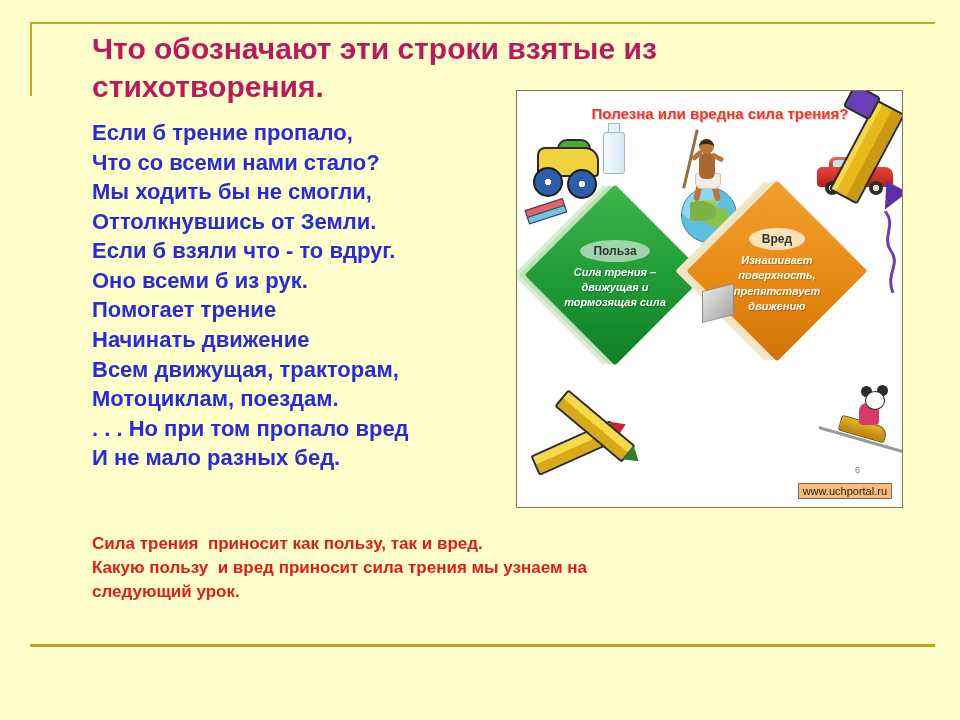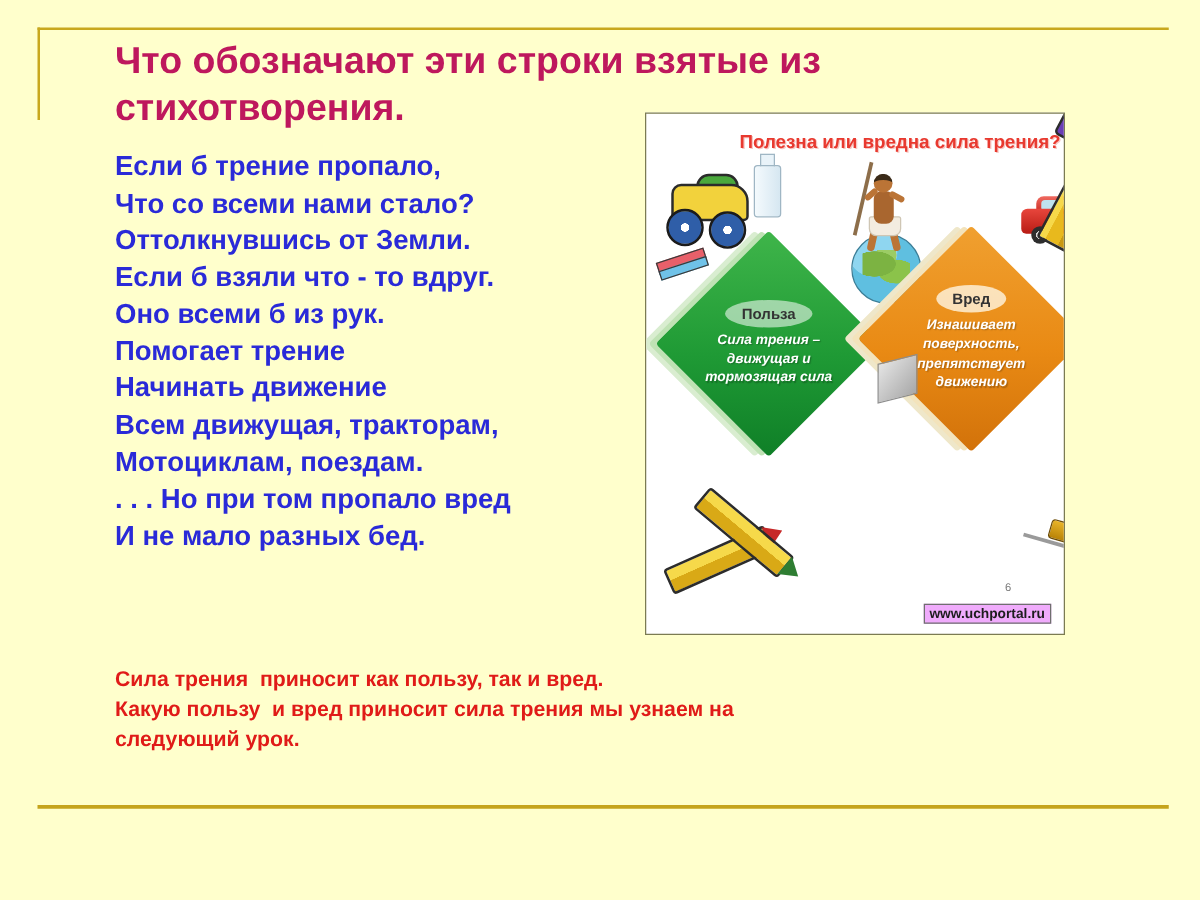--- a/index.html
+++ b/index.html
@@ -78,21 +78,21 @@
     font-weight: bold;
     line-height: 1.42;
   }
   #conclusion .concl-line { white-space: pre-wrap; }
 
   
   #embedded-figure {
     position: absolute;
     left: 516px;
     top: 90px;
-    width: 336px;
+    width: 387px;
     height: 418px;
     background: #ffffff;
     border: 1px solid #7b7b52;
     box-sizing: border-box;
     overflow: hidden;
   }
   #figure-title {
     position: absolute;
     left: 58px;
     top: 12px;
@@ -357,23 +357,23 @@
   #clip-sled-mouse .earL { left: 44px; top: -1px; }
   #clip-sled-mouse .earR { left: 60px; top: -2px; }
 
   
   #figure-watermark {
     position: absolute;
     right: 10px;
     bottom: 8px;
     padding: 1px 4px;
     font-size: 11px;
-    font-weight: bold;
+    font-weight: normal;
     color: #1d1d1d;
-    background: #f0abfc;
+    background: #fdba74;
     border: 1px solid #6f6f6f;
     letter-spacing: 0px;
     font-family: "Liberation Sans", sans-serif;
   }
   #figure-page-number {
     position: absolute;
     right: 42px;
     bottom: 32px;
     font-size: 9px;
     color: #7a7a7a;
@@ -384,20 +384,21 @@
 
 <div id="slide-frame-top"></div>
 <div id="slide-frame-left"></div>
 <div id="slide-frame-bottom"></div>
 
 <div id="page-title">Что обозначают эти строки взятые из стихотворения.</div>
 
 <div id="poem">
   <div class="poem-line">Если б трение пропало,</div>
   <div class="poem-line">Что со всеми нами стало?</div>
+  <div class="poem-line">Мы ходить бы не смогли,</div>
   <div class="poem-line">Оттолкнувшись от Земли.</div>
   <div class="poem-line">Если б взяли что - то вдруг.</div>
   <div class="poem-line">Оно всеми б из рук.</div>
   <div class="poem-line">Помогает трение</div>
   <div class="poem-line">Начинать движение</div>
   <div class="poem-line">Всем движущая, тракторам,</div>
   <div class="poem-line">Мотоциклам, поездам.</div>
   <div class="poem-line">. . . Но при том пропало вред</div>
   <div class="poem-line">И не мало разных бед.</div>
 </div>

